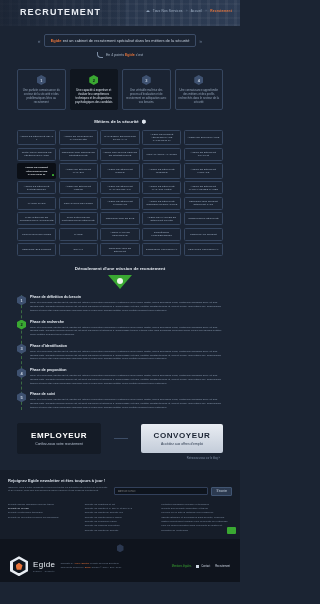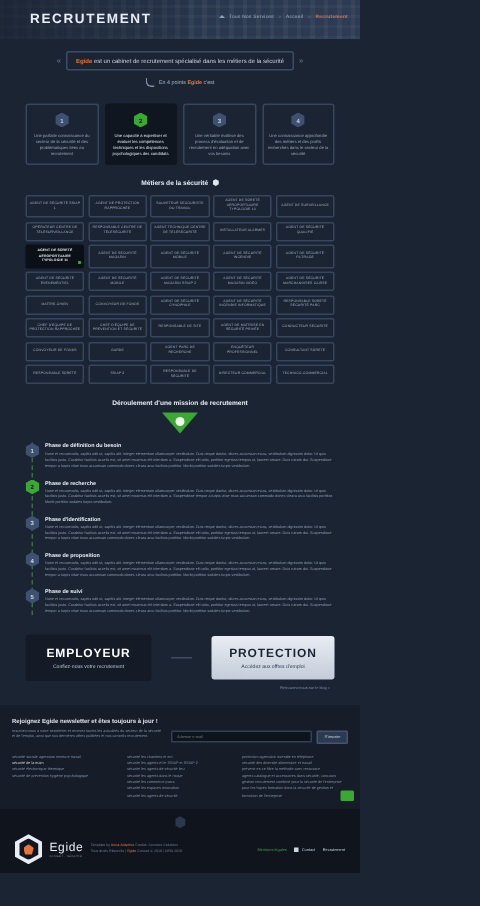--- a/index.html
+++ b/index.html
@@ -367,21 +367,21 @@
 </div>
 
 <div class="cta-sect">
   <div class="cta-row">
     <div class="cta cta-employeur">
       <div class="cta-h">EMPLOYEUR</div>
       <div class="cta-s">Confiez-nous votre recrutement</div>
     </div>
     <div class="cta-link"></div>
     <div class="cta cta-candidats">
-      <div class="cta-h">PROTECTION</div>
+      <div class="cta-h">CONVOYEUR</div>
       <div class="cta-s">Accédez aux offres d'emploi</div>
     </div>
   </div>
   <div class="cta-note">Retrouvez-nous sur le blog »</div>
 </div>
 
 <div class="foot">
   <div class="nl-title">Rejoignez Egide newsletter et êtes toujours à jour !</div>
   <div class="nl-row">
     <div class="nl-copy">Inscrivez-vous à notre newsletter et recevez toutes les actualités du secteur de la sécurité et de l'emploi, ainsi que nos dernières offres publiées et nos conseils recrutement.</div>

